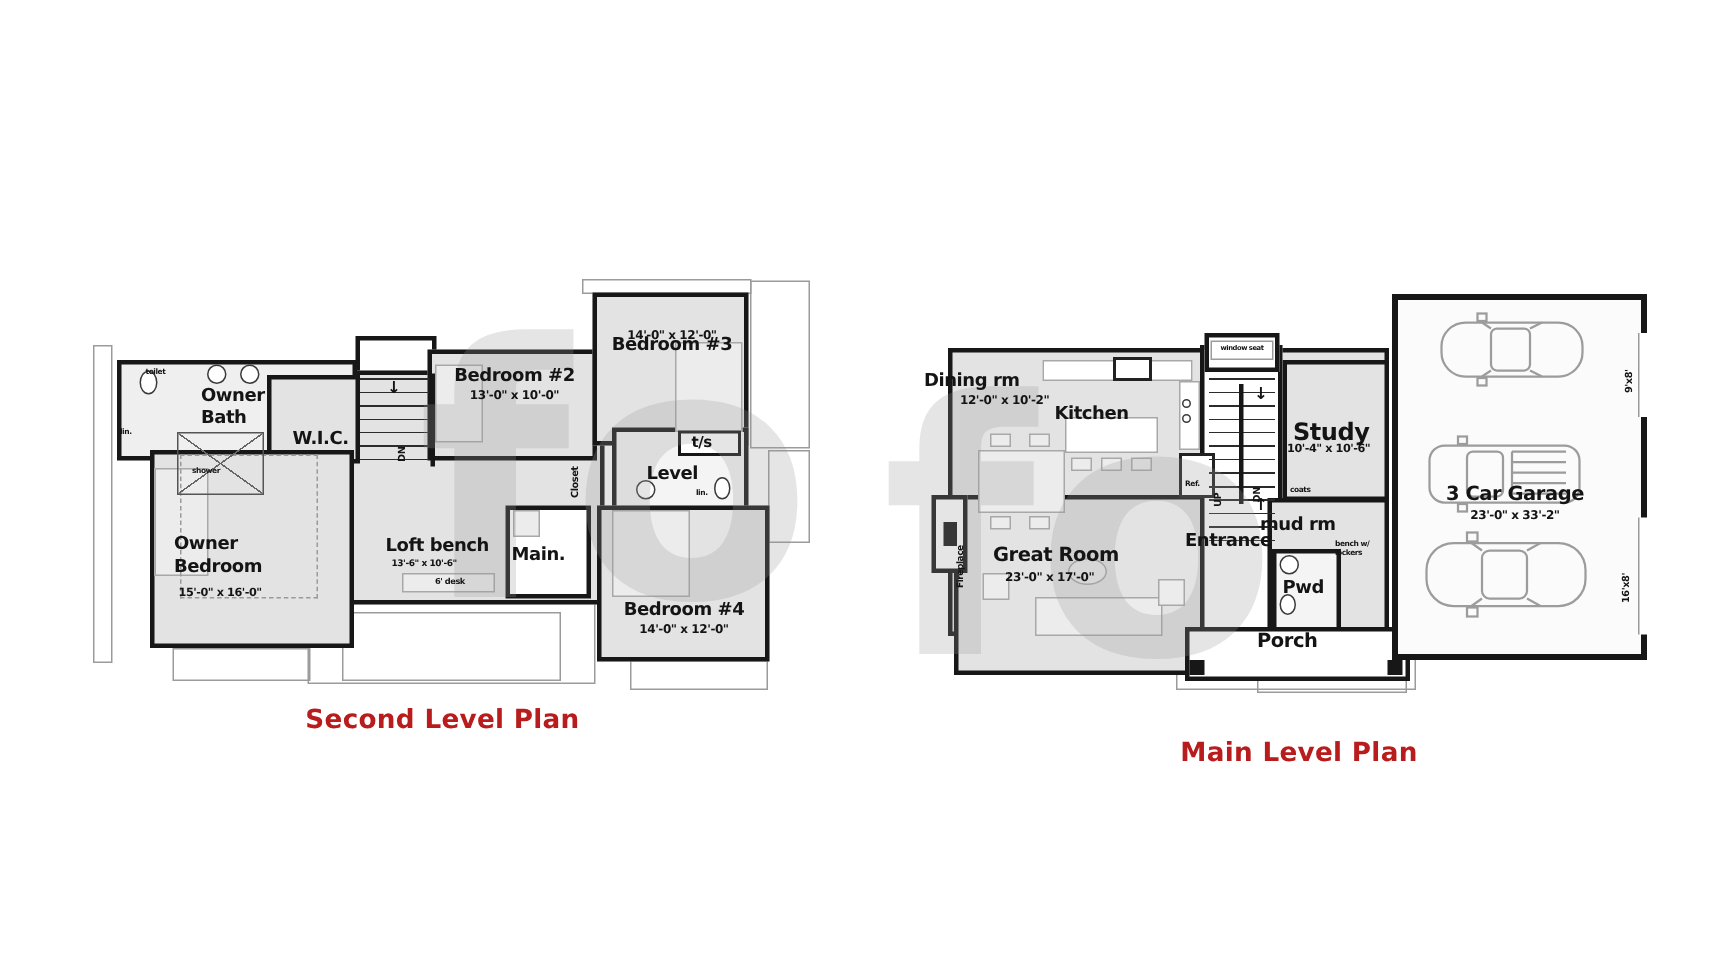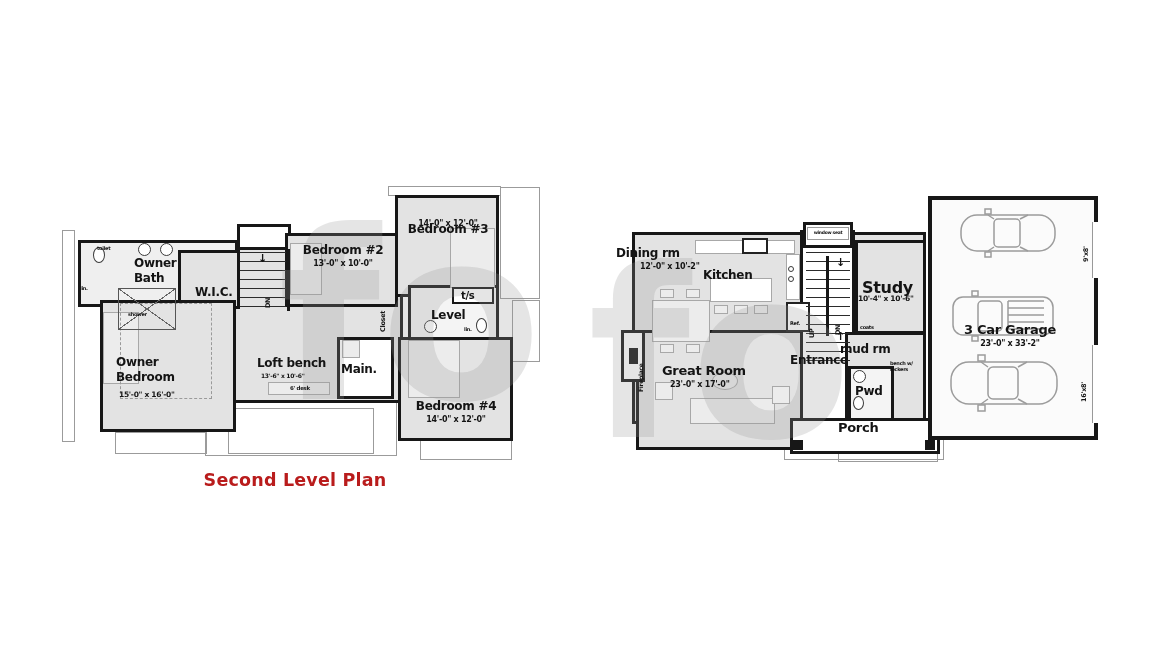--- a/index.html
+++ b/index.html
@@ -191,17 +191,18 @@
   <div class="lb ctr" style="left:945px;top:339px;width:130px;font-size:8px;">23'-0" x 33'-2"</div>
   <div class="lb ctr" style="left:807px;top:230px;width:42px;font-size:4.5px;">window seat</div>
   <div class="lb vt" style="left:637px;top:392px;font-size:6px;">Fireplace</div>
   <div class="lb" style="left:790px;top:320px;font-size:5px;z-index:11;">Ref.</div>
   <div class="lb vt" style="left:808px;top:338px;font-size:6.5px;">UP</div>
   <div class="lb vt" style="left:834px;top:335px;font-size:6.5px;">DN</div>
   <div class="lb" style="left:860px;top:324px;font-size:5px;">coats</div>
   <div class="lb wrap" style="left:890px;top:360px;width:32px;font-size:5px;">bench w/ lockers</div>
   <div class="lb vt" style="left:1082px;top:262px;font-size:6.5px;">9'x8'</div>
   <div class="lb vt" style="left:1080px;top:402px;font-size:6.5px;">16'x8'</div>
+  <div class="ttl" style="left:700px;top:492px;width:332px;">Main Level Plan</div>
 
   <div class="wm" style="left:278px;top:200px;">fo</div>
   <div class="wm" style="left:588px;top:238px;">fo</div>
 
 </div>
 
 </body></html>

